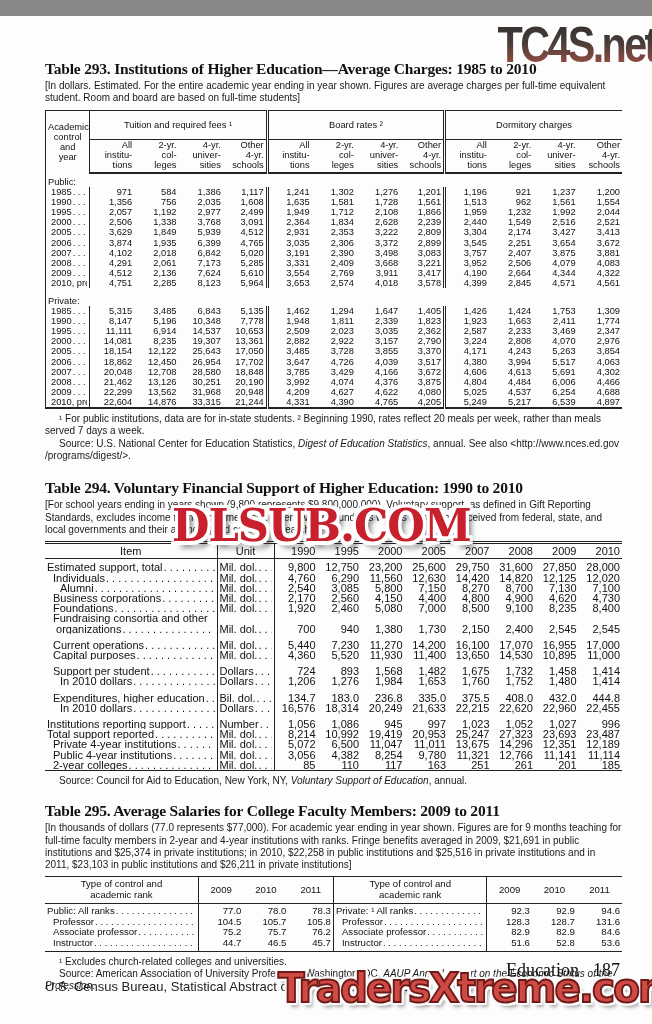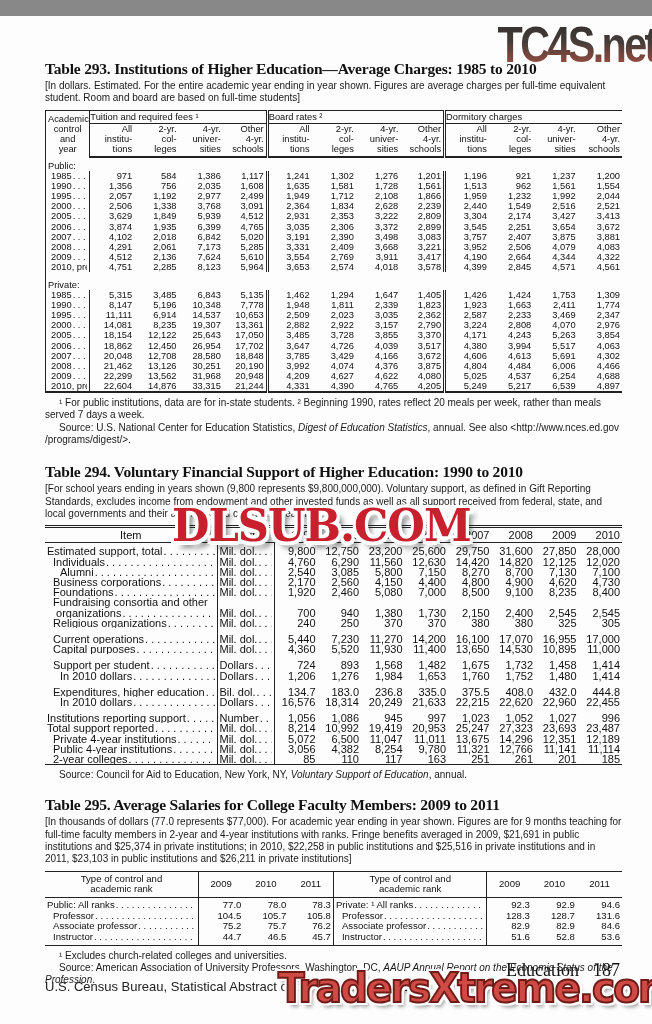--- a/index.html
+++ b/index.html
@@ -27,22 +27,22 @@
 
   .leader { display:flex; overflow:hidden; }
   .leader > span { white-space:pre; }
   .leader::after { content:". . . . . . . . . . . . . . . . . . . . . . . . . . . . . . . . . . . . . .";
                    flex:1 1 auto; white-space:nowrap; overflow:hidden; margin-left:1px; }
 
   
   #t293 { font-size:9.3px; line-height:10.1px; border-left:1px solid #222;
           border-bottom:2px solid #222; margin-top:3px; }
   #t293 thead th { border-top:1px solid #222; }
-  #t293 .spanner { text-align:left; border-bottom:1px solid #222; vertical-align:middle;
-                   padding:1px 0; }
+  #t293 .spanner { text-align:center; border-bottom:1px solid #222; vertical-align:middle;
+                   padding:9px 0; }
   #t293 .stub-h { text-align:center; vertical-align:middle; }
   #t293 .colhead { text-align:right; border-bottom:2px solid #222; padding-bottom:2px; }
   #t293 .sec td { padding-top:3px; }
   #t293 .sec-gap td { padding-top:8px; }
   #t293 .stub { padding-left:5px; }
 
   
   #t294 { font-size:11px; line-height:10.2px; border-top:3px double #222;
           border-bottom:1.5px solid #222; margin-top:3px; }
   #t294 thead th { border-bottom:1px solid #222; padding:2px; }
@@ -684,40 +684,20 @@
               </td>
               <td class="num v-sgl">700</td>
               <td class="num">940</td>
               <td class="num">1,380</td>
               <td class="num">1,730</td>
               <td class="num">2,150</td>
               <td class="num">2,400</td>
               <td class="num">2,545</td>
               <td class="num">2,545</td>
             </tr>
-            <tr>
-              <td class="lbl ind-1">
-                <div class="leader">
-                  <span>Religious organizations</span>
-                </div>
-              </td>
-              <td class="v-sgl">
-                <div class="leader">
-                  <span>Mil. dol.</span>
-                </div>
-              </td>
-              <td class="num v-sgl">240</td>
-              <td class="num">250</td>
-              <td class="num">370</td>
-              <td class="num">370</td>
-              <td class="num">380</td>
-              <td class="num">380</td>
-              <td class="num">325</td>
-              <td class="num">305</td>
-            </tr>
             <tr class="gap">
               <td class="lbl ind-1">
                 <div class="leader">
                   <span>Current operations</span>
                 </div>
               </td>
               <td class="v-sgl">
                 <div class="leader">
                   <span>Mil. dol.</span>
                 </div>

